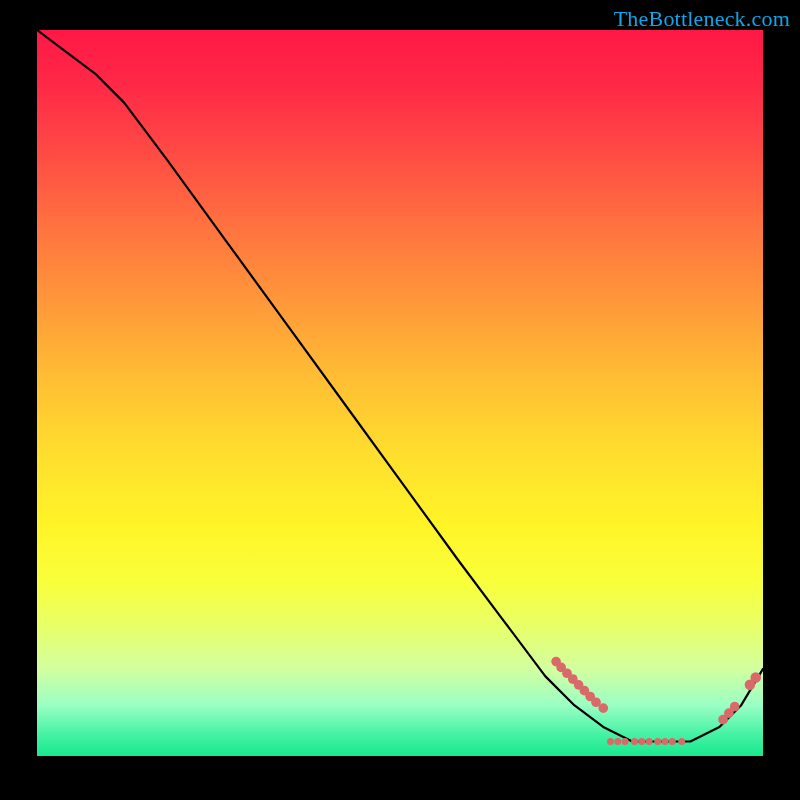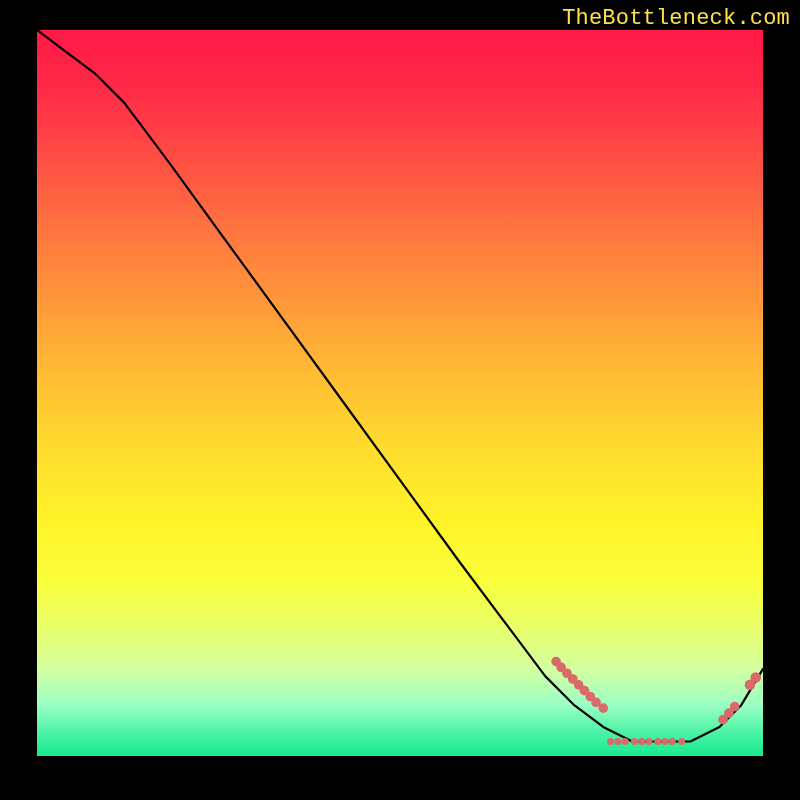--- a/index.html
+++ b/index.html
@@ -7,23 +7,23 @@
   .stage {
     position: relative;
     width: 800px;
     height: 800px;
     background: #000;
   }
   .watermark {
     position: absolute;
     top: 6px;
     right: 10px;
-    font-family: Liberation Mono, monospace;
+    font-family: Liberation Serif, serif;
     font-size: 22px;
-    color: #fde047;
+    color: #0ea5e9;
     letter-spacing: 0.2px;
   }
   .plot {
     position: absolute;
     left: 37px;
     top: 30px;
     width: 726px;
     height: 726px;
     overflow: hidden;
   }

